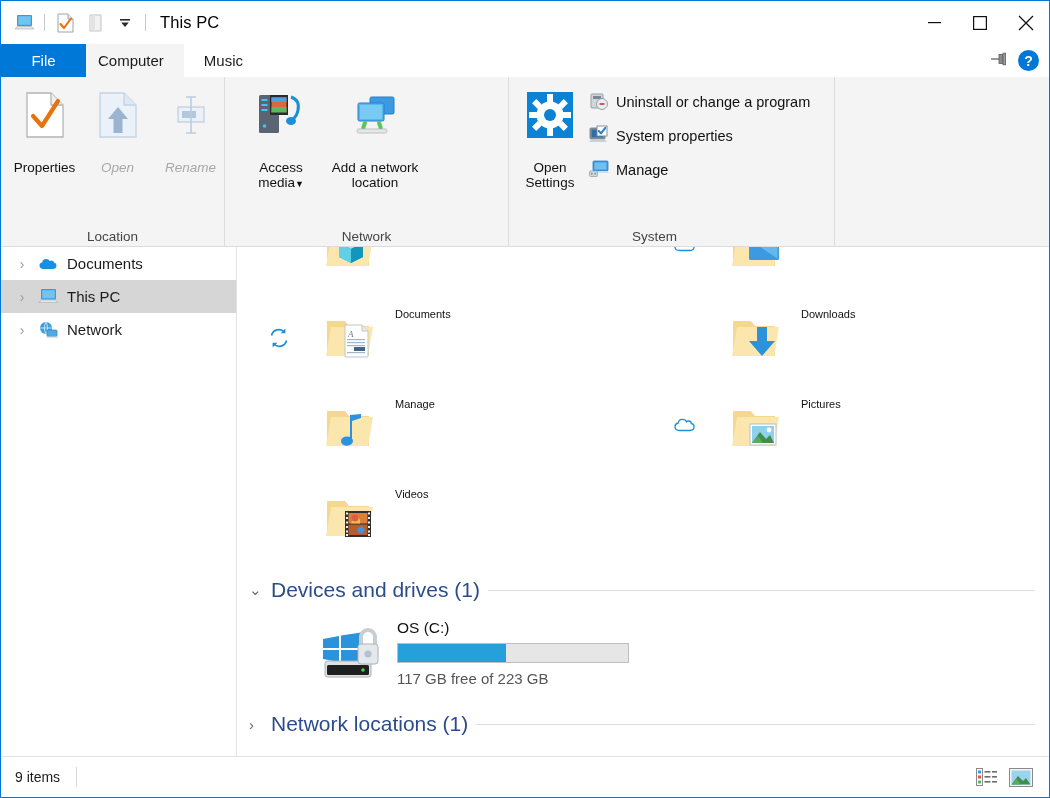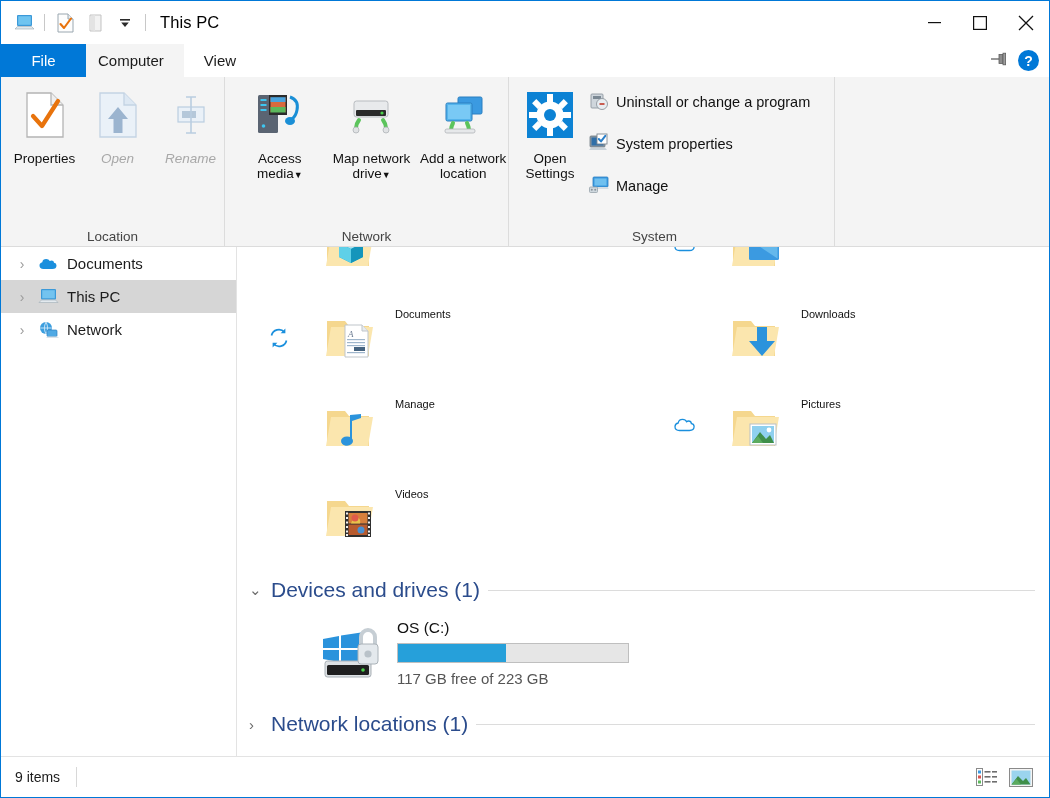--- a/index.html
+++ b/index.html
@@ -86,21 +86,21 @@
   .rgroup-title {
     height: 22px; font-size: 13.5px; color: #444;
     display: flex; align-items: center; justify-content: center;
   }
   .big-btn {
     width: 68px; min-height: 98px;
     display: flex; flex-direction: column; align-items: center;
     padding-top: 6px;
     font-size: 13.5px; color: #111; text-align: center; line-height: 1.12;
   }
-  .big-btn .lbl { margin-top: 12px; padding: 0 1px; }
+  .big-btn .lbl { margin-top: 21px; padding: 0 1px; }
   .big-btn.disabled { color: #a8a8a8; font-style: italic; }
   .big-btn .ic { height: 48px; display: flex; align-items: center; justify-content: center; }
   .big-btn.wide { width: 92px; }
   .small-btn {
     display: flex; align-items: center; gap: 7px;
     font-size: 14.5px; color: #111;
     height: 30px; padding: 0 4px;
   }
   .caret { font-size: 9px; line-height: 1; }
 
@@ -238,21 +238,21 @@
         <svg width="16" height="16" viewBox="0 0 16 16">
           <path d="M1 1 L15 15 M15 1 L1 15" stroke="#111" stroke-width="1.3"></path>
         </svg>
       </div>
     </div>
   </div>
 
   <div class="tabstrip">
     <div class="tab file">File</div>
     <div class="tab active">Computer</div>
-    <div class="tab">View</div>
+    <div class="tab">Music</div>
     <div class="tab-right">
       <span>
         <svg width="18" height="16" viewBox="0 0 18 16">
           <rect x="1" y="7.3" width="8" height="1.4" fill="#6e6e6e"></rect>
           <rect x="9" y="3.5" width="4" height="9" fill="#8c8c8c" stroke="#5d5d5d" stroke-width=".8"></rect>
           <rect x="13" y="2.2" width="2.6" height="11.6" fill="#9e9e9e" stroke="#5d5d5d" stroke-width=".8"></rect>
         </svg>
       </span>
       <span class="help-btn">?</span>
     </div>
@@ -312,36 +312,20 @@
               <rect x="16.5" y="6" width="15" height="5" fill="#4aa3dd"></rect>
               <rect x="16.5" y="16" width="15" height="6" fill="#5cb85c"></rect>
               <rect x="15" y="4" width="18" height="2.2" fill="#2b2b2b"></rect>
               <rect x="15" y="21.5" width="18" height="2.5" fill="#2b2b2b"></rect>
               <path d="M36 6 q9 3 7 13 q-1 6 -5 9" fill="none" stroke="#1b8fd6" stroke-width="3"></path>
               <ellipse cx="36" cy="30" rx="5" ry="4" fill="#1b8fd6"></ellipse>
             </svg>
           </span>
           <span class="lbl">
             <span>Access media</span><span class="caret">▼</span>
-          </span>
-        </div>
-        <div class="big-btn wide">
-          <span class="ic">
-            <svg width="54" height="48" viewBox="0 0 54 48">
-              <rect x="9" y="10" width="34" height="16" rx="2.5" fill="#e8eaec" stroke="#b8bcc0" stroke-width="1"></rect>
-              <rect x="11" y="19" width="30" height="6" rx="1" fill="#2b2b2b"></rect>
-              <circle cx="37" cy="22" r="1.6" fill="#4ad14a"></circle>
-              <path d="M14 29 q-3 4 -3 8" stroke="#5cc45c" stroke-width="4" fill="none" stroke-linecap="round"></path>
-              <path d="M38 29 q3 4 3 8" stroke="#5cc45c" stroke-width="4" fill="none" stroke-linecap="round"></path>
-              <circle cx="11" cy="39" r="3" fill="#e0e2e4" stroke="#aeb2b6" stroke-width=".8"></circle>
-              <circle cx="41" cy="39" r="3" fill="#e0e2e4" stroke="#aeb2b6" stroke-width=".8"></circle>
-            </svg>
-          </span>
-          <span class="lbl">
-            <span>Map network drive</span><span class="caret">▼</span>
           </span>
         </div>
         <div class="big-btn wide">
           <span class="ic">
             <svg width="54" height="48" viewBox="0 0 54 48">
               <rect x="22" y="6" width="24" height="17" rx="1.5" fill="#3b9ae1" stroke="#2b7fc0" stroke-width="1"></rect>
               <rect x="10" y="12" width="26" height="18" rx="1.5" fill="#54b4ec" stroke="#2b7fc0" stroke-width="1"></rect>
               <rect x="12" y="14" width="22" height="14" fill="#79c9f5"></rect>
               <path d="M17 32 q-2 4 -2 7" stroke="#5cc45c" stroke-width="4" fill="none" stroke-linecap="round"></path>
               <path d="M31 32 q2 4 2 7" stroke="#5cc45c" stroke-width="4" fill="none" stroke-linecap="round"></path>
@@ -371,21 +355,21 @@
                   <rect x="33" y="8" width="6" height="8" transform="rotate(45 36 12)"></rect>
                   <rect x="7" y="30" width="6" height="8" transform="rotate(45 10 34)"></rect>
                   <rect x="33" y="30" width="6" height="8" transform="rotate(-45 36 34)"></rect>
                 </g>
               </g>
               <circle cx="23" cy="23" r="6" fill="#0c82d4"></circle>
             </svg>
           </span>
           <span class="lbl">Open Settings</span>
         </div>
-        <div style="display:flex; flex-direction:column; padding-top:2px; gap:12px;text-align:center;">
+        <div style="display:flex; flex-direction:column; padding-top:2px; gap:4px;text-align:center;">
           <div class="small-btn">
             <span>
               <svg width="20" height="20" viewBox="0 0 20 20">
                 <rect x="2" y="3" width="12" height="14" rx="1" fill="#cfd6dc" stroke="#8e979f" stroke-width=".9"></rect>
                 <rect x="4" y="5" width="8" height="3" fill="#7b8893"></rect>
                 <circle cx="13" cy="13" r="5.5" fill="#e8edf1" stroke="#8e979f" stroke-width=".9"></circle>
                 <path d="M10.5 13 h5" stroke="#c0392b" stroke-width="1.6"></path>
               </svg>
             </span>
             <span>Uninstall or change a program</span>

